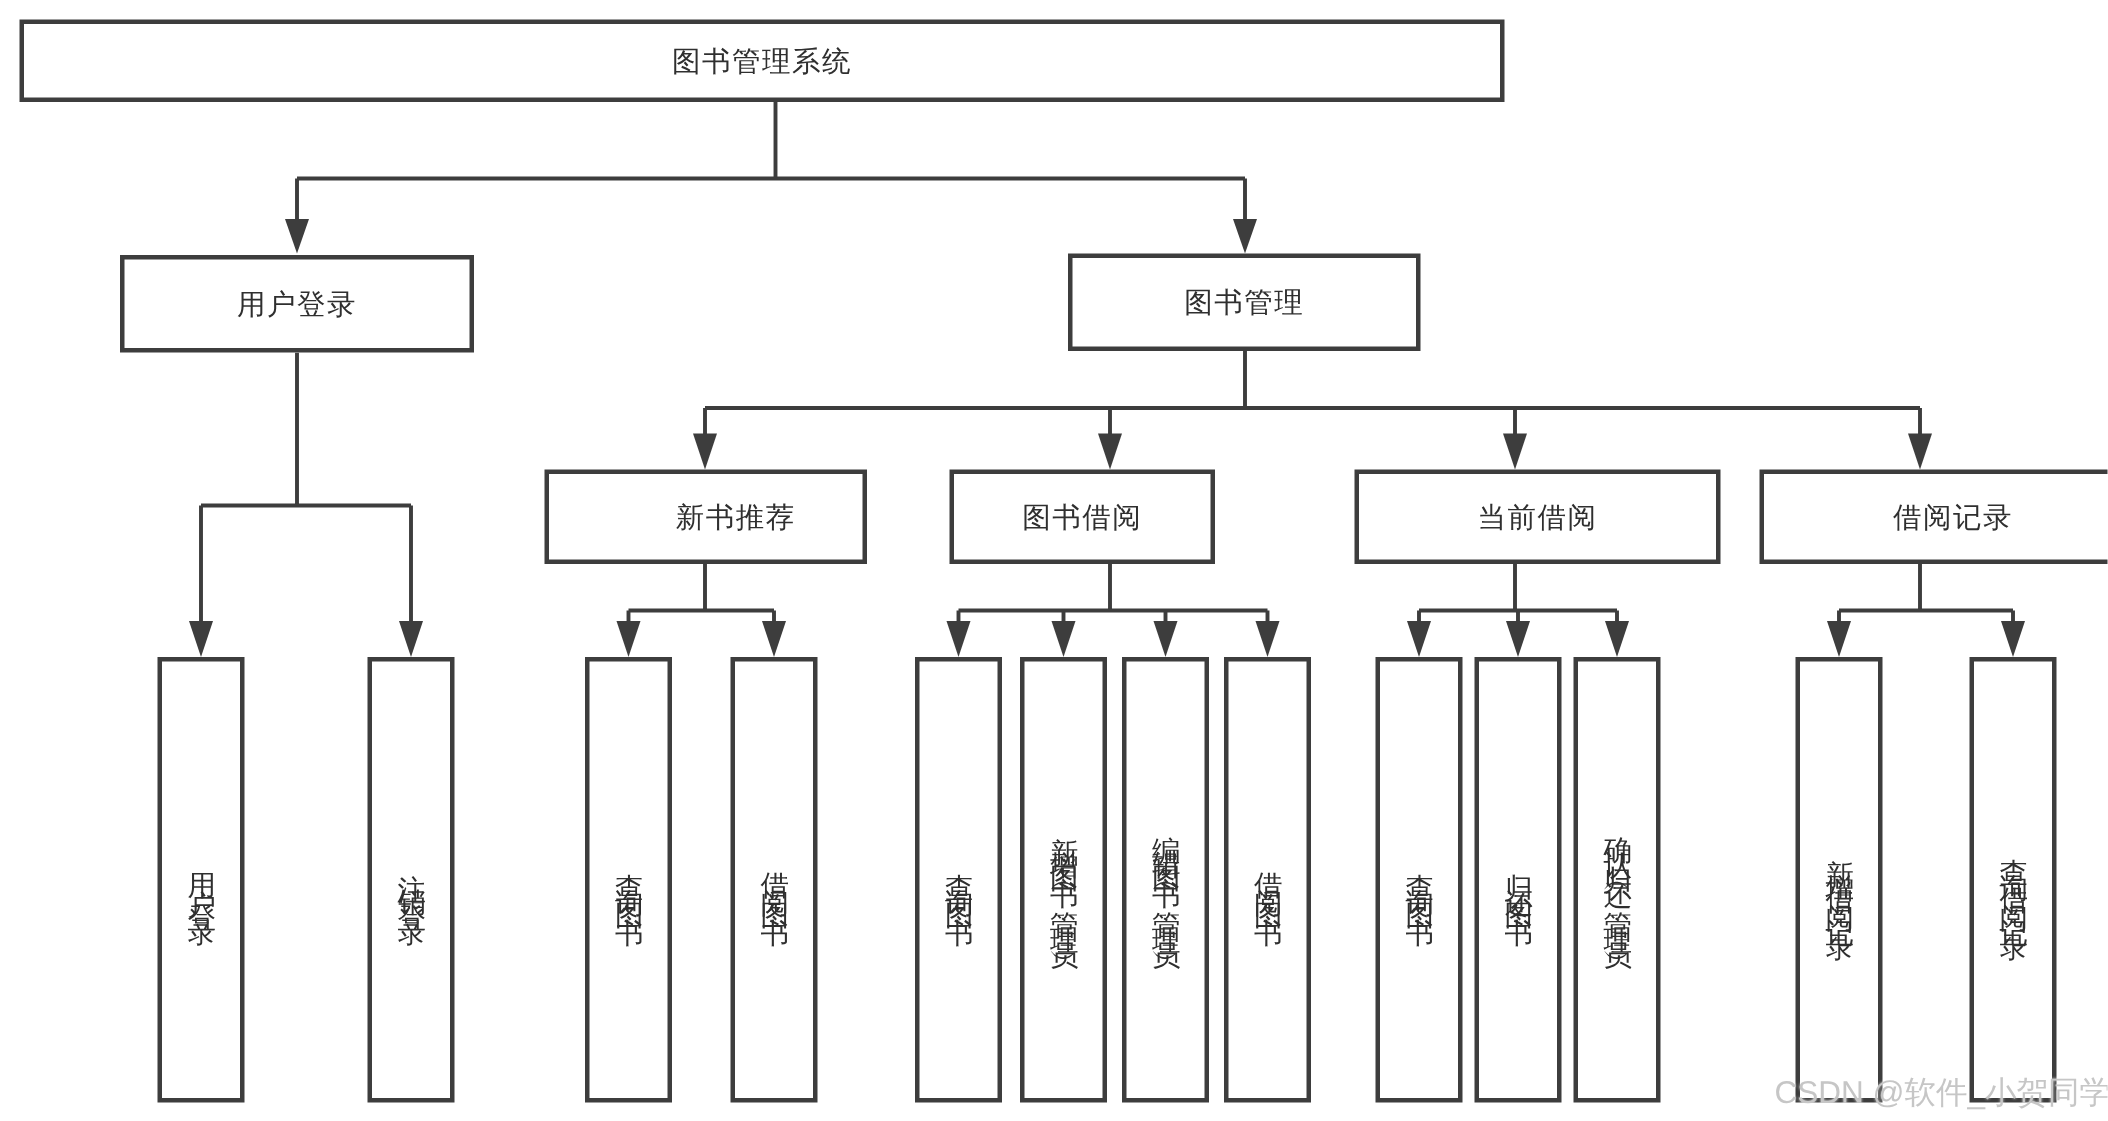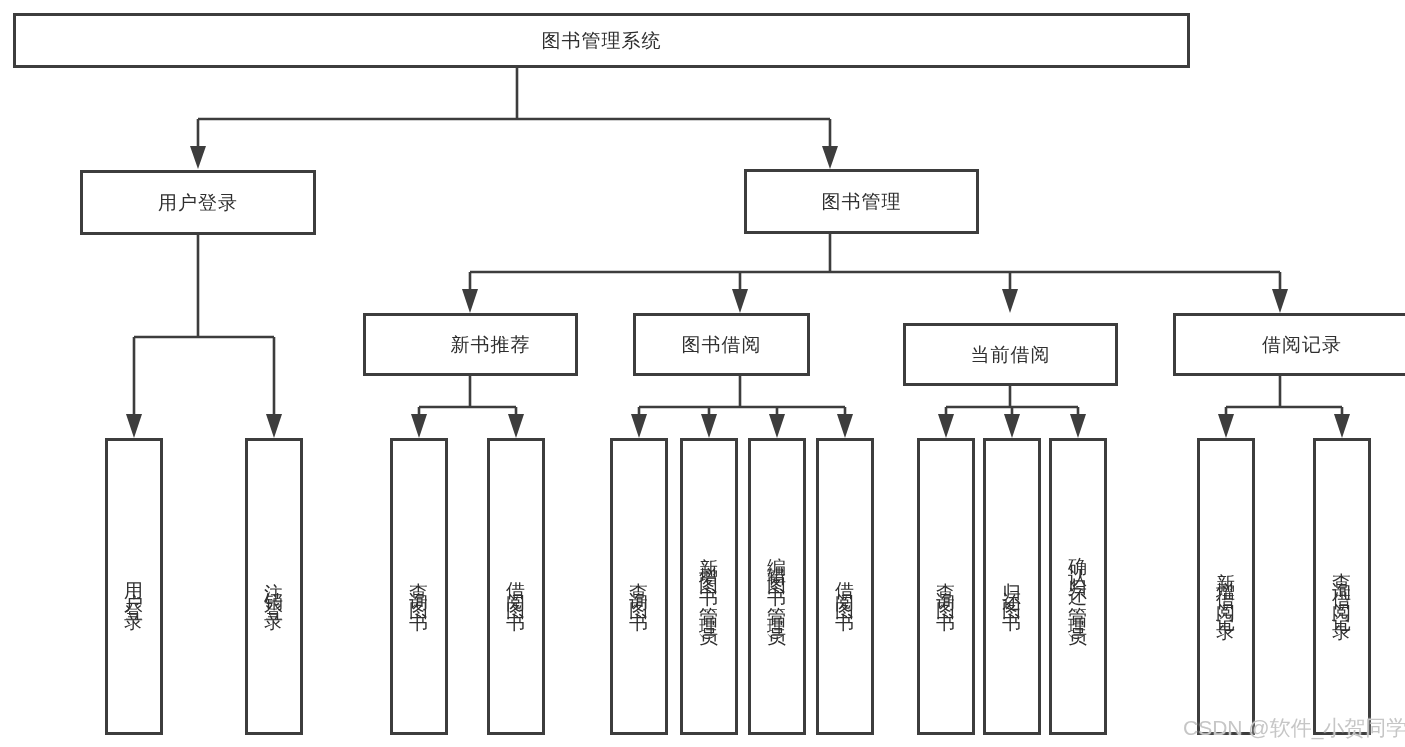--- a/index.html
+++ b/index.html
@@ -99,38 +99,38 @@
     <path d="M1010 376 V407 M946 407 H1078 M946 407 V416 M1012 407 V416 M1078 407 V416"></path>
     <polygon points="938,414 954,414 946,438"></polygon>
     <polygon points="1004,414 1020,414 1012,438"></polygon>
     <polygon points="1070,414 1086,414 1078,438"></polygon>
 
     <path d="M1280 376 V407 M1226 407 H1342 M1226 407 V416 M1342 407 V416"></path>
     <polygon points="1218,414 1234,414 1226,438"></polygon>
     <polygon points="1334,414 1350,414 1342,438"></polygon>
   </svg>
 
-  <div class="node root h" style="left:13px; top:13px; width:1177px; height:55px;">
+  <div class="node root h" style="left:13px; top:13px; width:990px; height:55px;">
     <span>图书管理系统</span>
   </div>
 
   <div class="node h" style="left:80px; top:170px; width:236px; height:65px;">
     <span>用户登录</span>
   </div>
-  <div class="node h" style="left:744px; top:169px; width:235px; height:65px;">
+  <div class="node h" style="left:712px; top:169px; width:235px; height:65px;">
     <span>图书管理</span>
   </div>
 
   <div class="node h" style="left:363px; top:313px; width:215px; height:63px;padding-left:40px;">
     <span>新书推荐</span>
   </div>
   <div class="node h" style="left:633px; top:313px; width:177px; height:63px;">
     <span>图书借阅</span>
   </div>
-  <div class="node h" style="left:903px; top:313px; width:215px; height:63px;margin-top:10px;">
+  <div class="node h" style="left:903px; top:313px; width:244px; height:63px;">
     <span>当前借阅</span>
   </div>
   <div class="node h" style="left:1173px; top:313px; width:258px; height:63px;">
     <span>借阅记录</span>
   </div>
 
   <div class="node v" style="left:105px; top:438px; width:58px; height:297px;">
     <span class="vtext">用户登录</span>
   </div>
   <div class="node v" style="left:245px; top:438px; width:58px; height:297px;">

